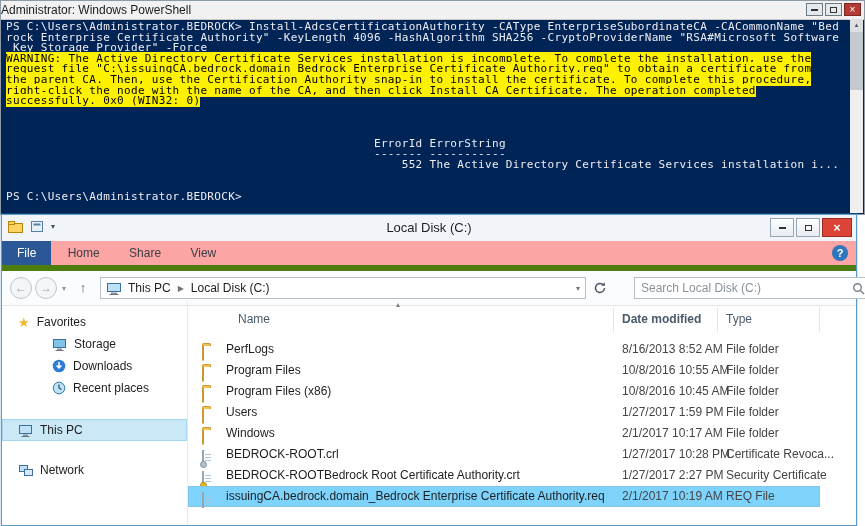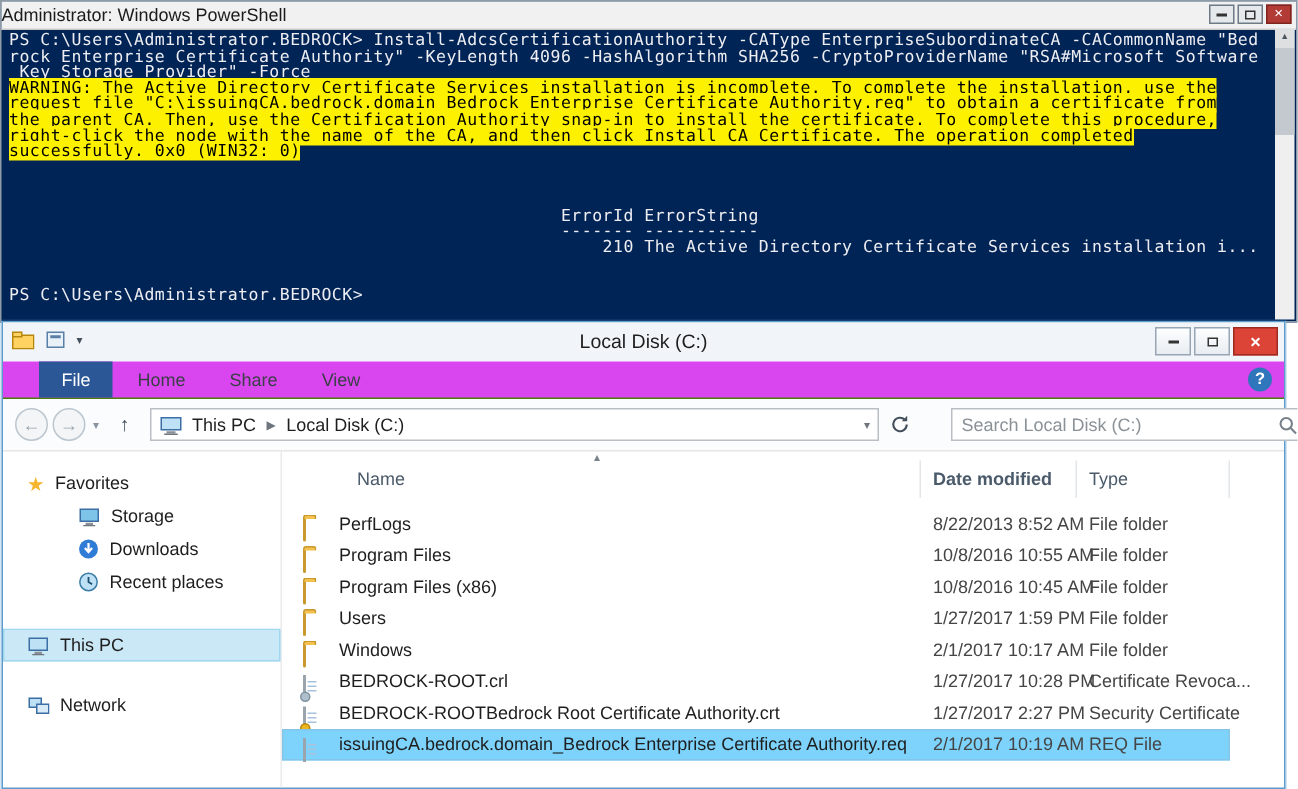--- a/index.html
+++ b/index.html
@@ -36,21 +36,21 @@
   .ex-titlebar{position:relative;height:26px;background:#F1F5FA;}
   .ex-title{position:absolute;left:0;right:0;top:0;line-height:26px;text-align:center;font-size:13px;color:#1e1e1e;}
   .ex-qat{position:absolute;left:6px;top:5px;display:flex;gap:7px;align-items:center;z-index:2;}
   .qat-chev{font-size:8px;color:#44505c;}
   .ex-caps{position:absolute;right:4px;top:3px;display:flex;gap:2px;z-index:2;}
   .ex-cap{width:24px;height:19px;border:1px solid #98A6B4;background:linear-gradient(#FDFEFF,#E8EDF2);display:flex;align-items:center;justify-content:center;box-sizing:border-box;}
   .ex-cap.close{width:30px;background:#DB4437;border-color:#9E2B20;}
   .ex-cap .g-min,.ex-cap .g-max{background-color:#333;}
   .ex-cap .g-max{background:none;}
   .g-x2{font-size:12px;line-height:12px;color:#fff;font-weight:bold;}
-  .ex-tabs{position:relative;height:24px;background:#d946ef;border-bottom:1px solid #4d7c0f;font-size:12px;padding-left:24px;}
+  .ex-tabs{position:relative;height:24px;background:#fca5a5;border-bottom:6px solid #4d7c0f;font-size:12px;}
   .tab{display:inline-block;padding:0 13px;line-height:24px;color:#3B3F46;}
   .tab-file{background:#2B5797;color:#FFFFFF;padding:0 15px;}
   .help-icon{position:absolute;right:8px;top:4px;width:16px;height:16px;border-radius:50%;background:#3076BC;color:#fff;font-size:11px;line-height:16px;text-align:center;font-weight:bold;}
   .ex-addr{position:relative;height:34px;background:#FBFCFD;border-bottom:1px solid #E6E6E6;}
   .navc{position:absolute;top:6px;width:22px;height:22px;border-radius:50%;border:1px solid #BCC6CF;background:#F3F5F7;color:#9AA5AE;text-align:center;line-height:20px;font-size:12px;box-sizing:border-box;}
   .chev-sm{position:absolute;left:60px;top:13px;font-size:8px;color:#8A949E;}
   .up-btn{position:absolute;left:70px;top:6px;width:22px;height:22px;text-align:center;line-height:22px;font-size:13px;color:#44505C;}
   .addrbox{position:absolute;left:98px;top:6px;width:486px;height:22px;background:#fff;border:1px solid #B9BEC4;box-sizing:border-box;display:flex;align-items:center;padding:0 5px;font-size:12px;color:#1E1E1E;}
   .crumb{white-space:nowrap;}
   .crumb-sep{color:#6E757C;font-size:8px;margin:0 7px;}
@@ -114,21 +114,21 @@
     <div class="ps-line"><span class="warn">WARNING: The Active Directory Certificate Services installation is incomplete. To complete the installation, use the</span></div>
     <div class="ps-line"><span class="warn">request file "C:\issuingCA.bedrock.domain_Bedrock Enterprise Certificate Authority.req" to obtain a certificate from</span></div>
     <div class="ps-line"><span class="warn">the parent CA. Then, use the Certification Authority snap-in to install the certificate. To complete this procedure,</span></div>
     <div class="ps-line"><span class="warn">right-click the node with the name of the CA, and then click Install CA Certificate. The operation completed</span></div>
     <div class="ps-line"><span class="warn">successfully. 0x0 (WIN32: 0)</span></div>
     <div class="ps-line"><span></span></div>
     <div class="ps-line"><span></span></div>
     <div class="ps-line"><span></span></div>
     <div class="ps-line"><span>                                                     ErrorId ErrorString</span></div>
     <div class="ps-line"><span>                                                     ------- -----------</span></div>
-    <div class="ps-line"><span>                                                         210 The Active Directory Certificate Services installation i...</span></div>
+    <div class="ps-line"><span>                                                         552 The Active Directory Certificate Services installation i...</span></div>
     <div class="ps-line"><span></span></div>
     <div class="ps-line"><span></span></div>
     <div class="ps-line"><span>PS C:\Users\Administrator.BEDROCK&gt; </span></div>
   </div>
   <div class="ps-scroll">
     <div class="sarrow">▲</div>
     <div class="ps-thumb"></div>
   </div>
 </section>
 
@@ -246,21 +246,21 @@
     <div class="ex-list">
       <span class="sort-caret">▴</span>
       <div class="lh lh-name">Name</div>
       <div class="lh lh-date">Date modified</div>
       <div class="lh lh-type">Type</div>
 
       <div class="filerows">
         <div class="frow">
           <span class="fi"><span class="ico-folder"></span></span>
           <span class="fname">PerfLogs</span>
-          <span class="fdate">8/22/2013 8:52 AM</span>
+          <span class="fdate">8/16/2013 8:52 AM</span>
           <span class="ftype">File folder</span>
         </div>
         <div class="frow">
           <span class="fi"><span class="ico-folder"></span></span>
           <span class="fname">Program Files</span>
           <span class="fdate">10/8/2016 10:55 AM</span>
           <span class="ftype">File folder</span>
         </div>
         <div class="frow">
           <span class="fi"><span class="ico-folder"></span></span>

